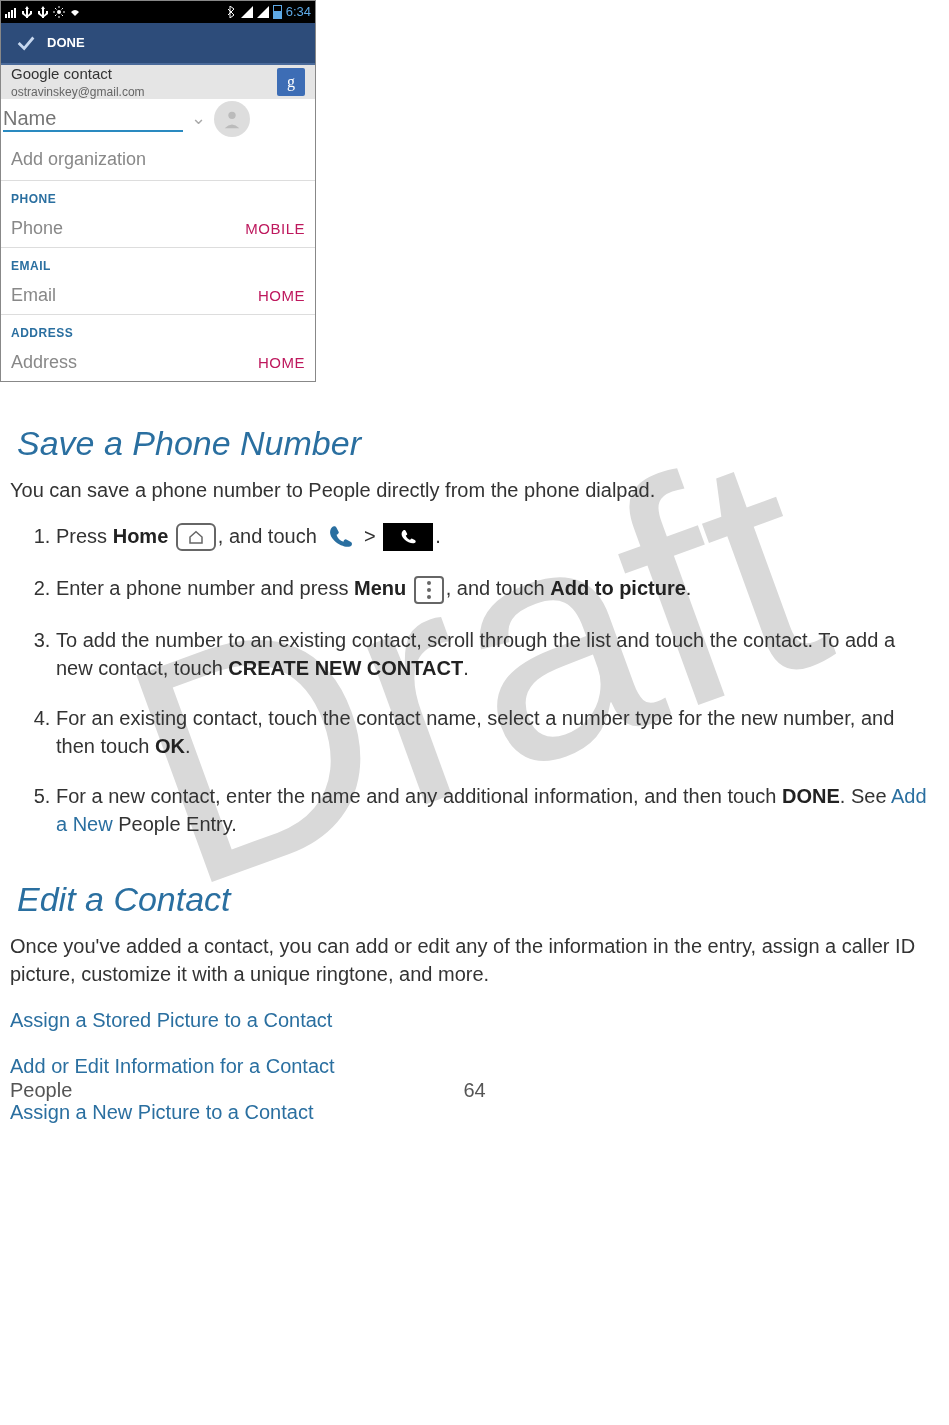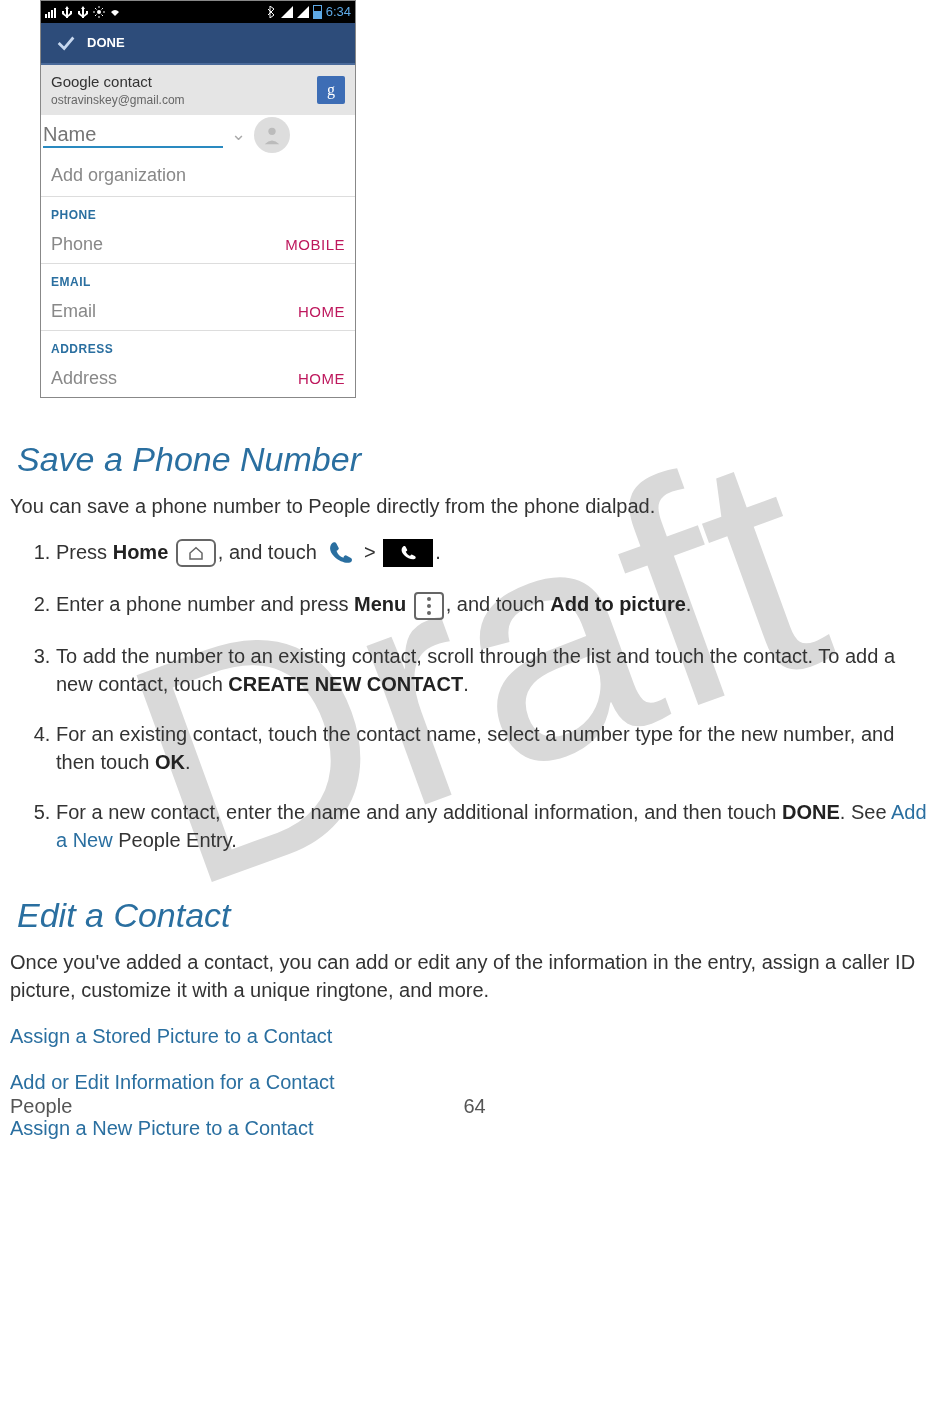--- a/index.html
+++ b/index.html
@@ -26,21 +26,20 @@
     pointer-events: none;
     white-space: nowrap;
   }
   .content { position: relative; z-index: 1; }
 
   
   .phone {
     width: 316px;
     background: #fff;
     border: 1px solid #888;
-    margin-left: 40px;
   }
   .statusbar {
     height: 22px;
     background: #000;
     color: #fff;
     display: flex;
     align-items: center;
     justify-content: space-between;
     padding: 0 4px;
     font-size: 12px;
@@ -62,21 +61,21 @@
     align-items: center;
     padding: 0 14px;
     gap: 10px;
     font-size: 13px;
     font-weight: bold;
     border-bottom: 2px solid #4a6a9a;
   }
   .donebar svg { width: 22px; height: 22px; stroke: #c7d8ef; stroke-width: 3; fill: none; }
 
   .accountrow {
-    height: 50px;
+    height: 34px;
     background: #e5e5e5;
     display: flex;
     align-items: center;
     justify-content: space-between;
     padding: 16px 10px;
   }
   .accountrow .acct-text { font-size: 12px; color: #666; }
   .accountrow .acct-title { font-size: 15px; color: #333; }
   .gbox {
     width: 28px; height: 28px; background: #3d6db5;

